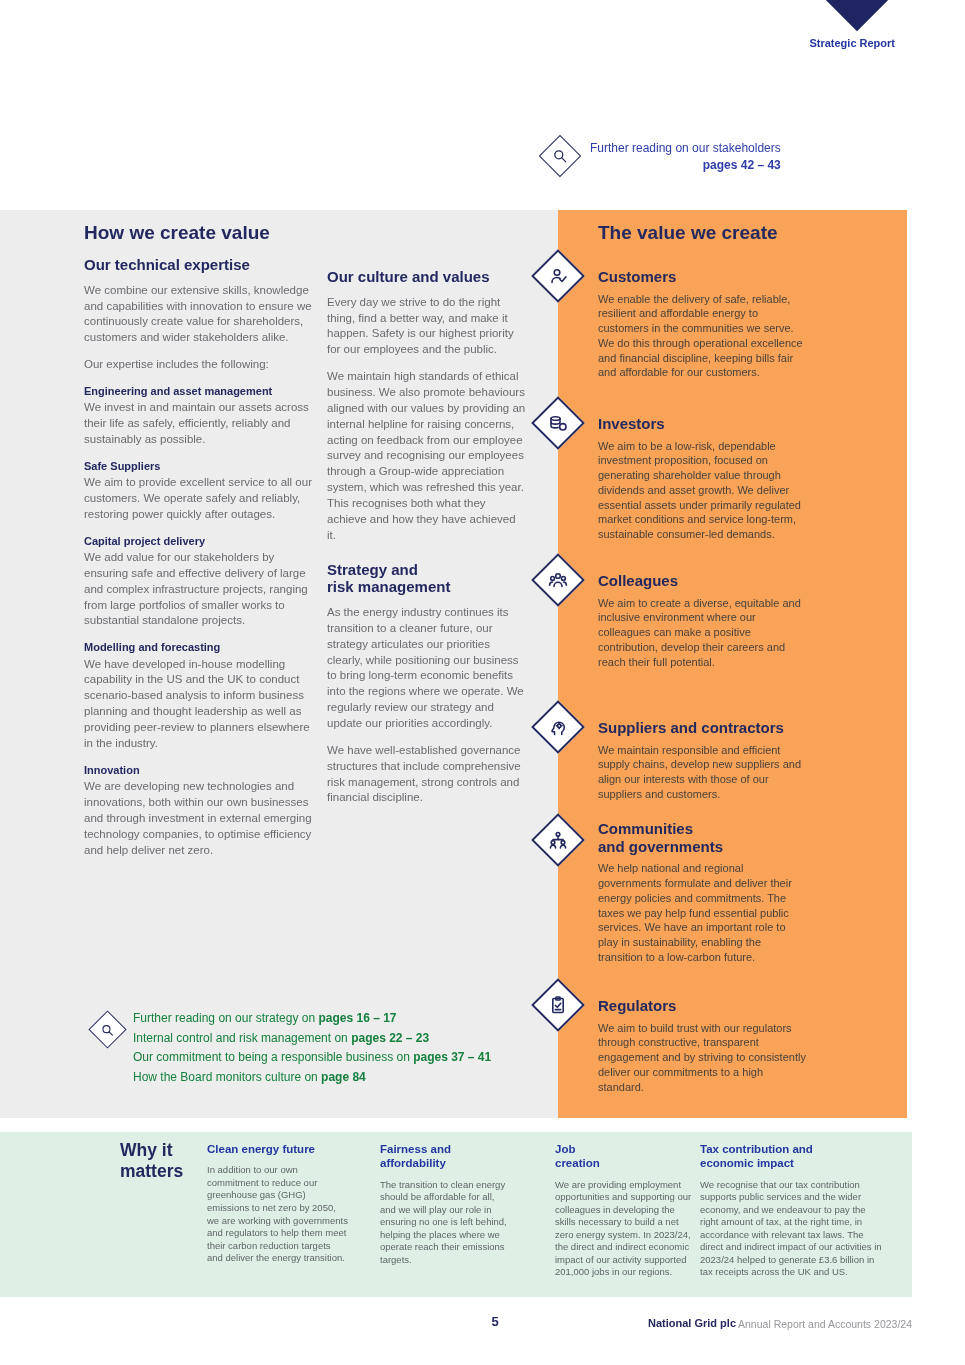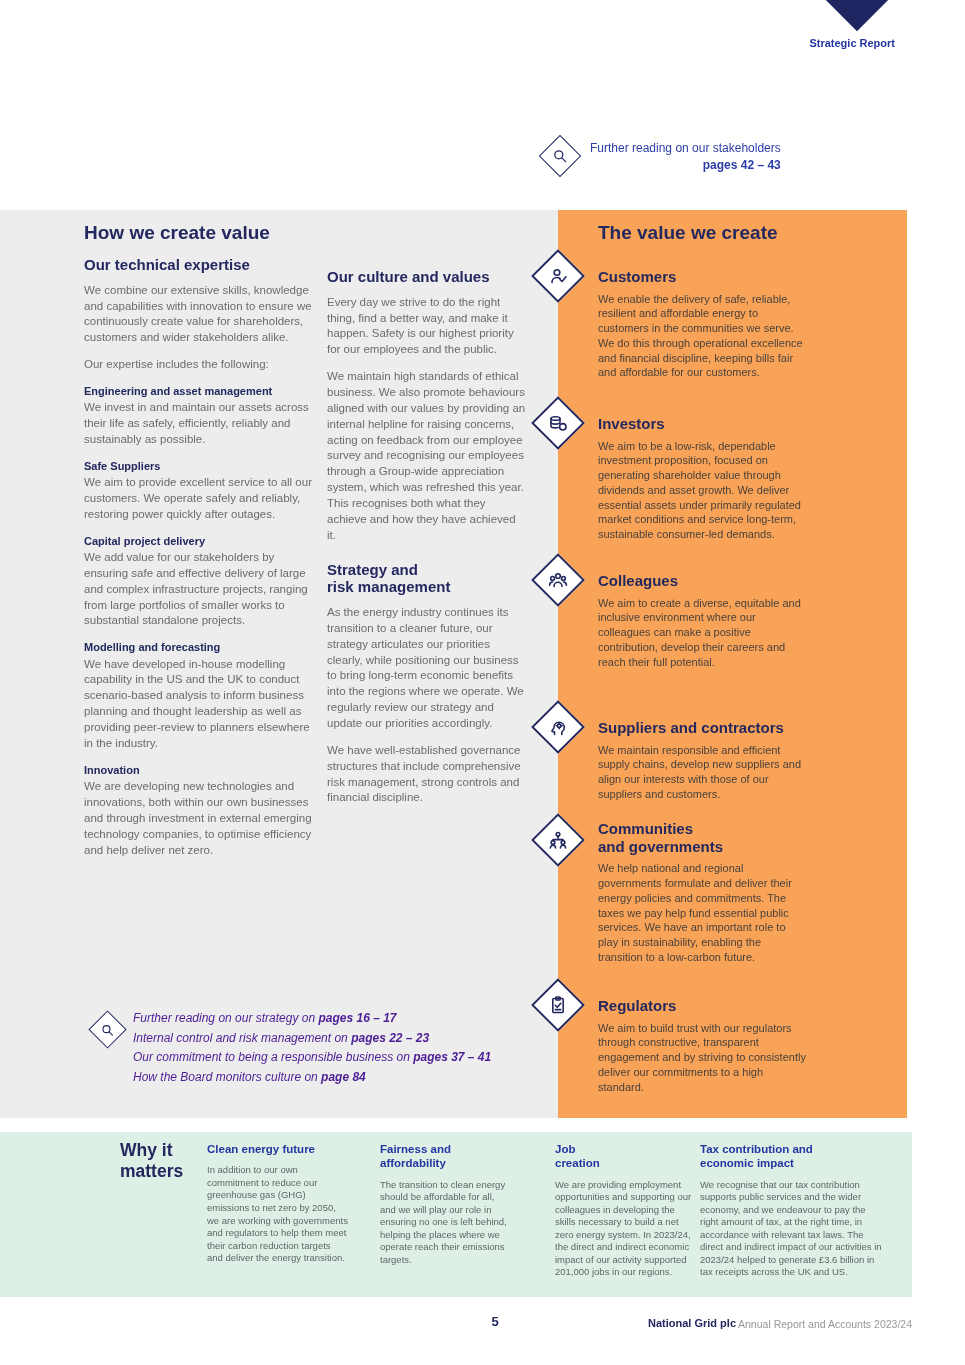--- a/index.html
+++ b/index.html
@@ -38,21 +38,21 @@
   .sub-head { font-size:15px; font-weight:bold; color:#23285f; margin-bottom:9px; white-space:pre-line; line-height:1.18; }
   .sub-head.mt { margin-top:17px; }
   .body-p { font-size:11.5px; line-height:1.38; color:#6b6b70; margin-bottom:11px; }
   .item-head { font-size:11px; font-weight:bold; color:#23285f; margin:3px 0 2px; line-height:1.3; }
 
   
   .fr-bottom { position:absolute; left:86px; top:796px; }
   .fr-bottom .icon-box { position:absolute; left:0; top:2px; width:42px; height:42px; }
   .fr-bottom .diamond { width:27px; height:27px; border-width:1.5px; }
   .fr-list { margin-left:47px; padding-top:3px; }
-  .fr-item { font-size:12px; color:#4c1d95; line-height:1.64;font-style:italic; }
+  .fr-item { font-size:12px; color:#15803d; line-height:1.64; }
   .fr-item b { font-weight:bold; }
 
   
   .stk { position:absolute; left:40px; width:272px; }
   .stk .icon-box { position:absolute; left:-68px; top:-20px; }
   .stk.low-icon .icon-box { top:-8px; }
   .stk-head { font-size:15px; font-weight:bold; color:#23285f; margin-bottom:6px; white-space:pre-line; line-height:1.18; }
   .stk-text { font-size:11px; line-height:1.34; color:#4a423c; width:208px; }
 
   

